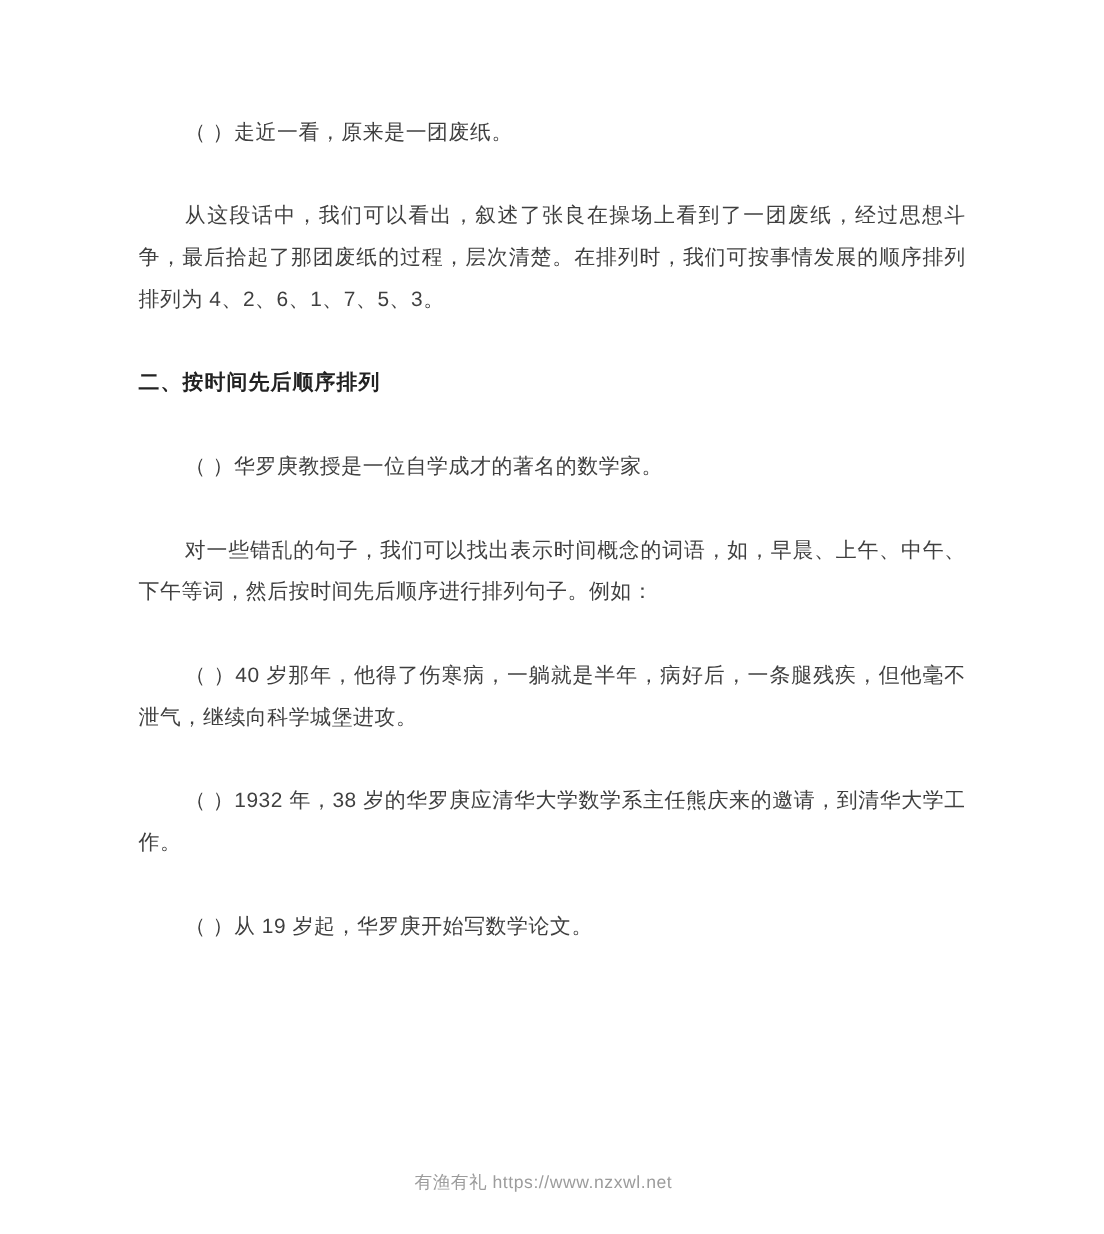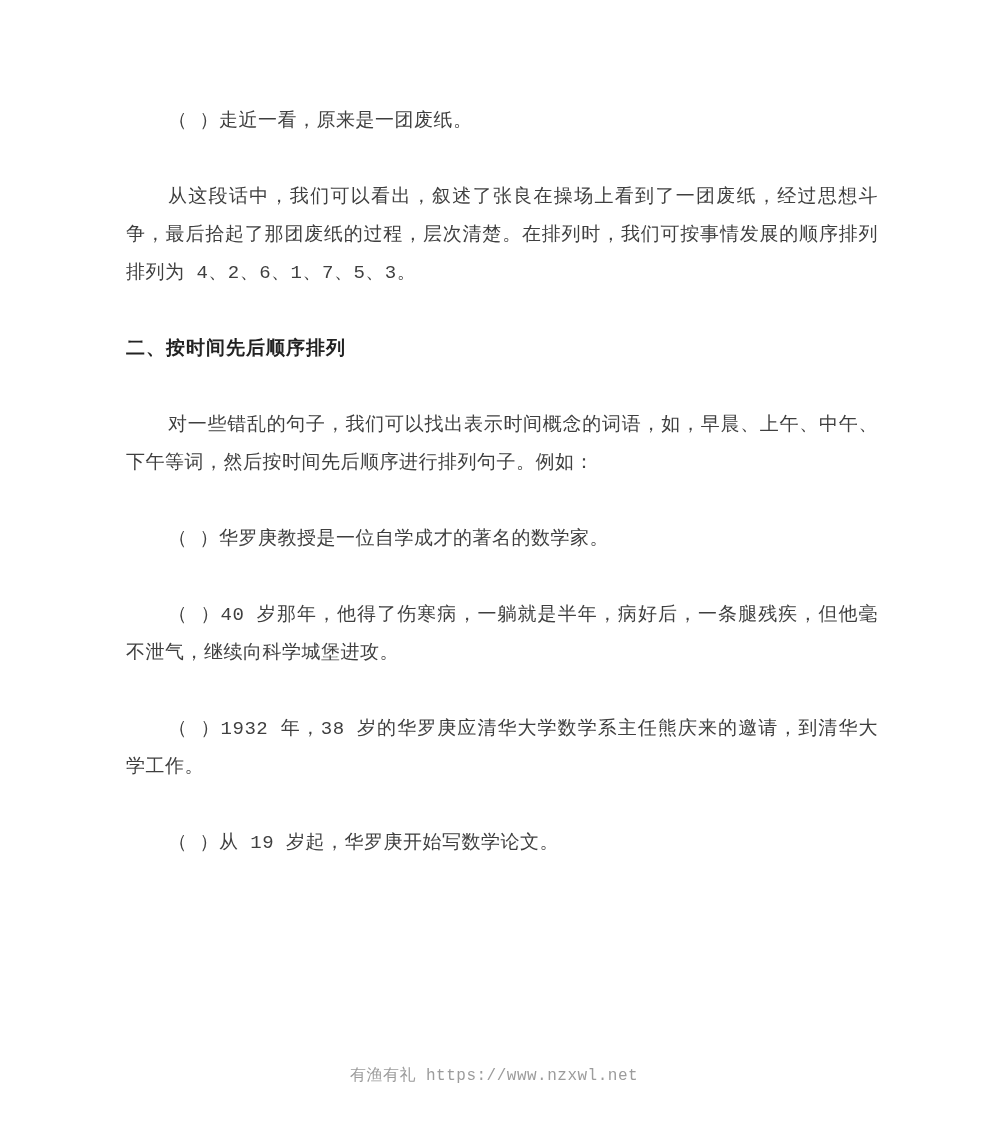--- a/index.html
+++ b/index.html
@@ -11,21 +11,20 @@
     width: 1004px;
     height: 1122px;
     overflow: hidden;
     font-family: "Liberation Sans", sans-serif;
   }
   .page {
     position: relative;
     width: 1004px;
     height: 1122px;
     background: #ffffff;
-    font-family: Liberation Mono, monospace;
   }
   .content {
     box-sizing: border-box;
     padding: 102px 126px 0 126px;
     font-size: 19px;
     line-height: 38px;
     color: #3f3f3f;
     letter-spacing: 0.5px;
   }
   .para {
@@ -59,23 +58,23 @@
 
 <div class="page">
   <div class="content">
 
     <p class="para">（ ）走近一看，原来是一团废纸。</p>
 
     <p class="para">从这段话中，我们可以看出，叙述了张良在操场上看到了一团废纸，经过思想斗争，最后拾起了那团废纸的过程，层次清楚。在排列时，我们可按事情发展的顺序排列排列为 4、2、6、1、7、5、3。</p>
 
     <h2 class="heading">二、按时间先后顺序排列</h2>
 
+    <p class="para">（ ）华罗庚教授是一位自学成才的著名的数学家。</p>
+
     <p class="para">对一些错乱的句子，我们可以找出表示时间概念的词语，如，早晨、上午、中午、下午等词，然后按时间先后顺序进行排列句子。例如：</p>
-
-    <p class="para">（ ）华罗庚教授是一位自学成才的著名的数学家。</p>
 
     <p class="para">（ ）40 岁那年，他得了伤寒病，一躺就是半年，病好后，一条腿残疾，但他毫不泄气，继续向科学城堡进攻。</p>
 
 
     <p class="para">（ ）1932 年，38 岁的华罗庚应清华大学数学系主任熊庆来的邀请，到清华大学工作。</p>
 
     <p class="para">（ ）从 19 岁起，华罗庚开始写数学论文。</p>
 
 
   </div>

